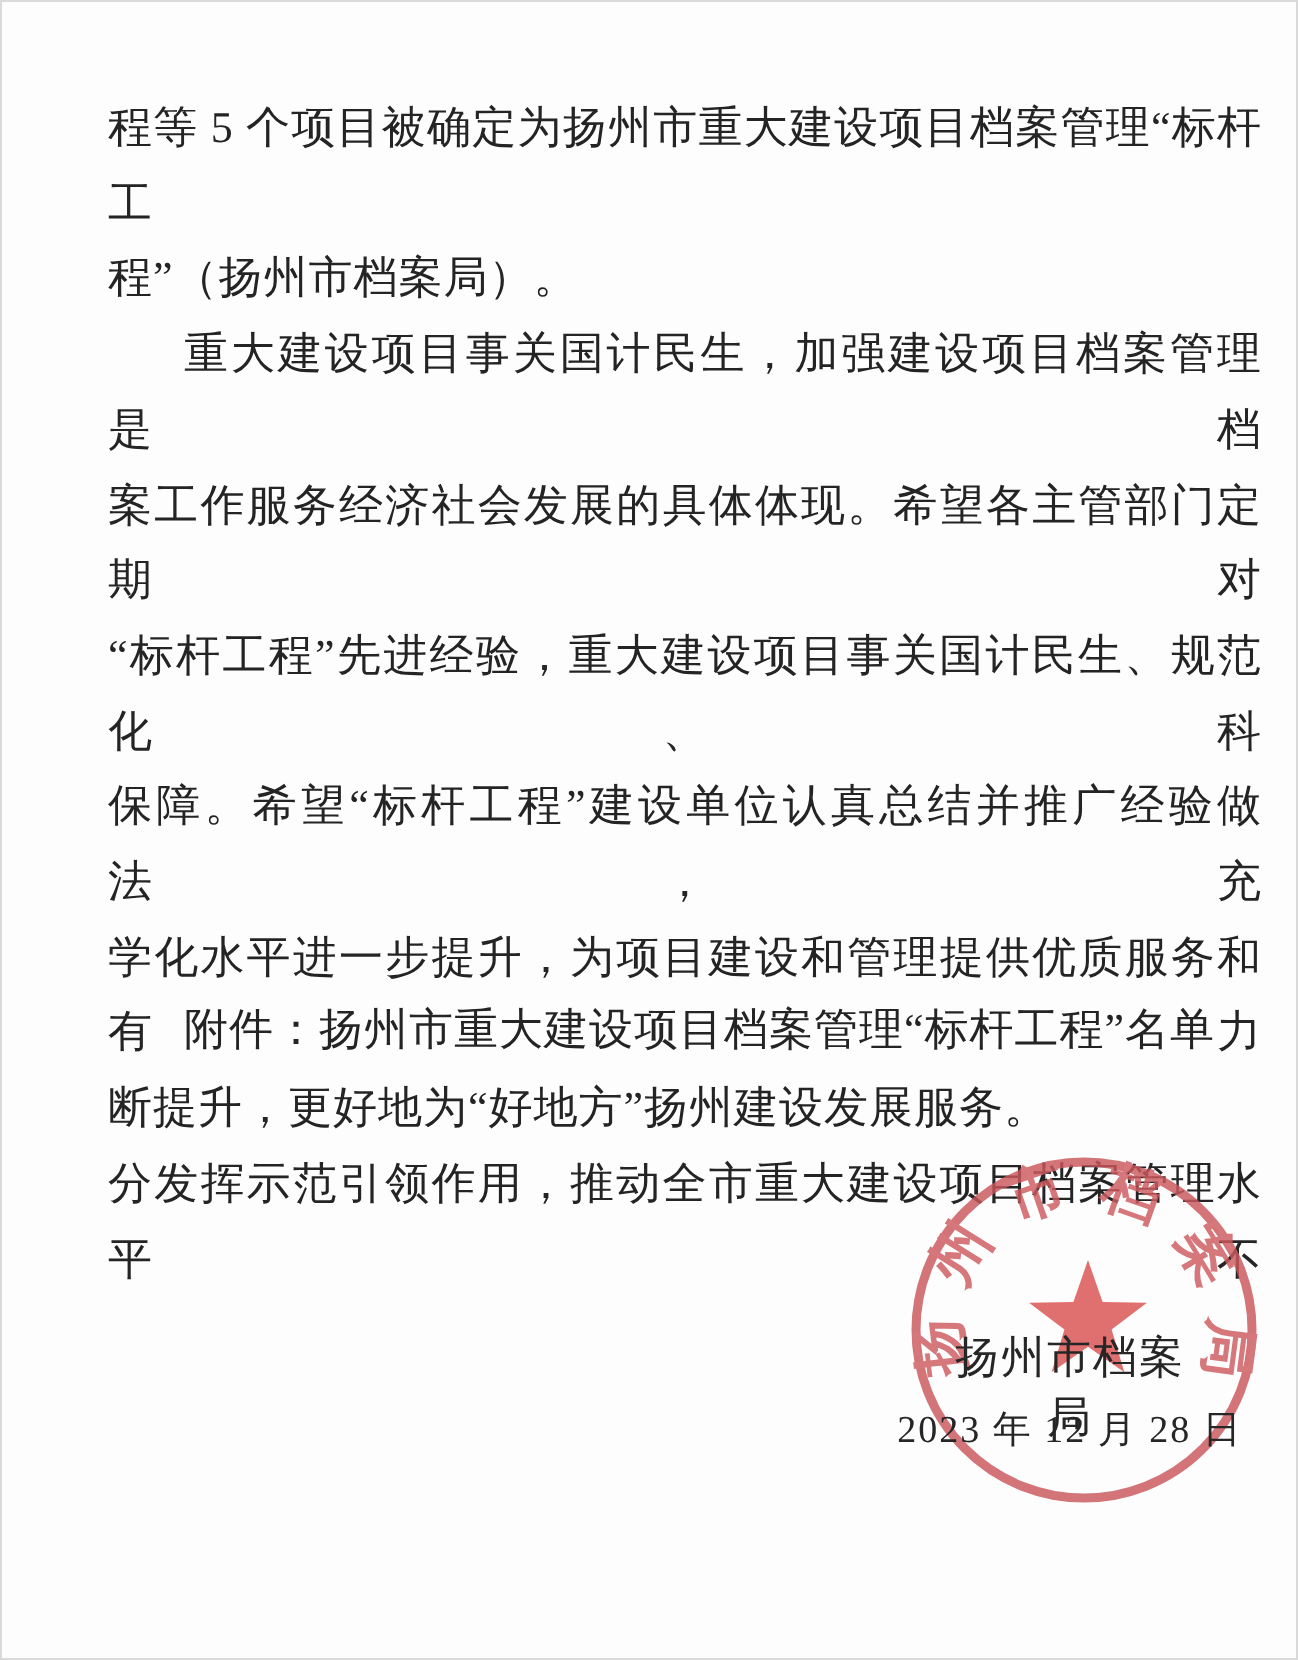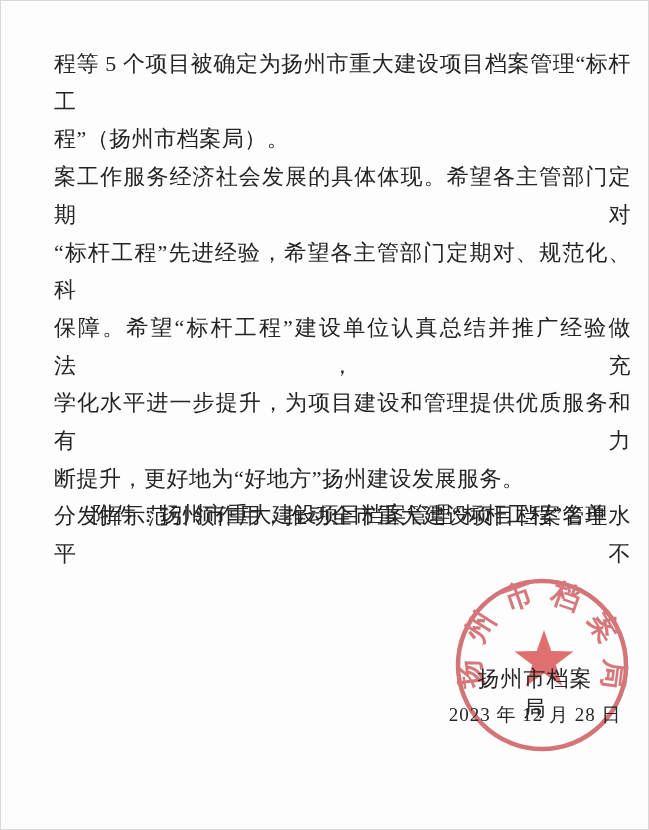--- a/index.html
+++ b/index.html
@@ -74,22 +74,23 @@
 </style>
 </head>
 <body>
 
 <div class="page">
 
   <section class="body-text">
 
   <div class="line fill">程等 5 个项目被确定为扬州市重大建设项目档案管理“标杆工</div>
       <div class="line">程”（扬州市档案局）。</div>
+      <div class="line indent fill">重大建设项目事关国计民生，加强建设项目档案管理是档</div>
       <div class="line fill">案工作服务经济社会发展的具体体现。希望各主管部门定期对</div>
-      <div class="line fill">“标杆工程”先进经验，希望各主管部门定期对、规范化、科</div>
+      <div class="line fill">“标杆工程”先进经验，重大建设项目事关国计民生、规范化、科</div>
       <div class="line fill">保障。希望“标杆工程”建设单位认真总结并推广经验做法，充</div>
       <div class="line fill">学化水平进一步提升，为项目建设和管理提供优质服务和有力</div>
       <div class="line">断提升，更好地为“好地方”扬州建设发展服务。</div>
       <div class="line fill">分发挥示范引领作用，推动全市重大建设项目档案管理水平不</div>
     </section>
 
   <div class="attachment line indent">附件：扬州市重大建设项目档案管理“标杆工程”名单</div>
 
   <svg class="seal" viewBox="-90 -90 180 180" xmlns="http://www.w3.org/2000/svg">
     <defs>

